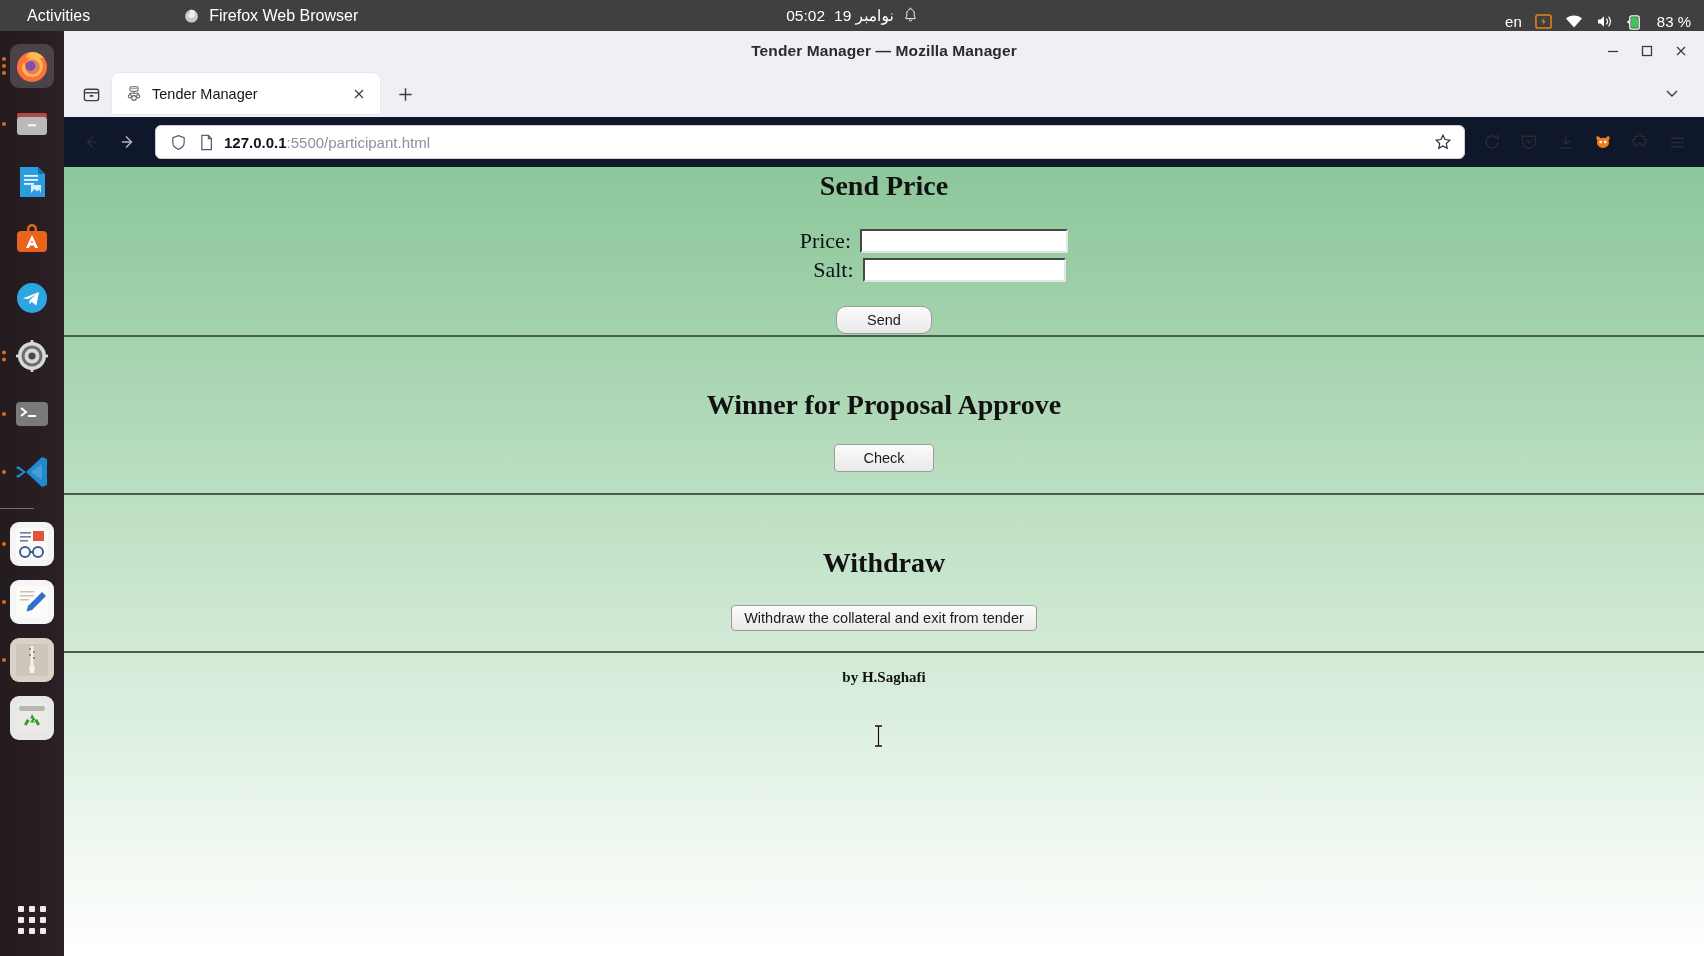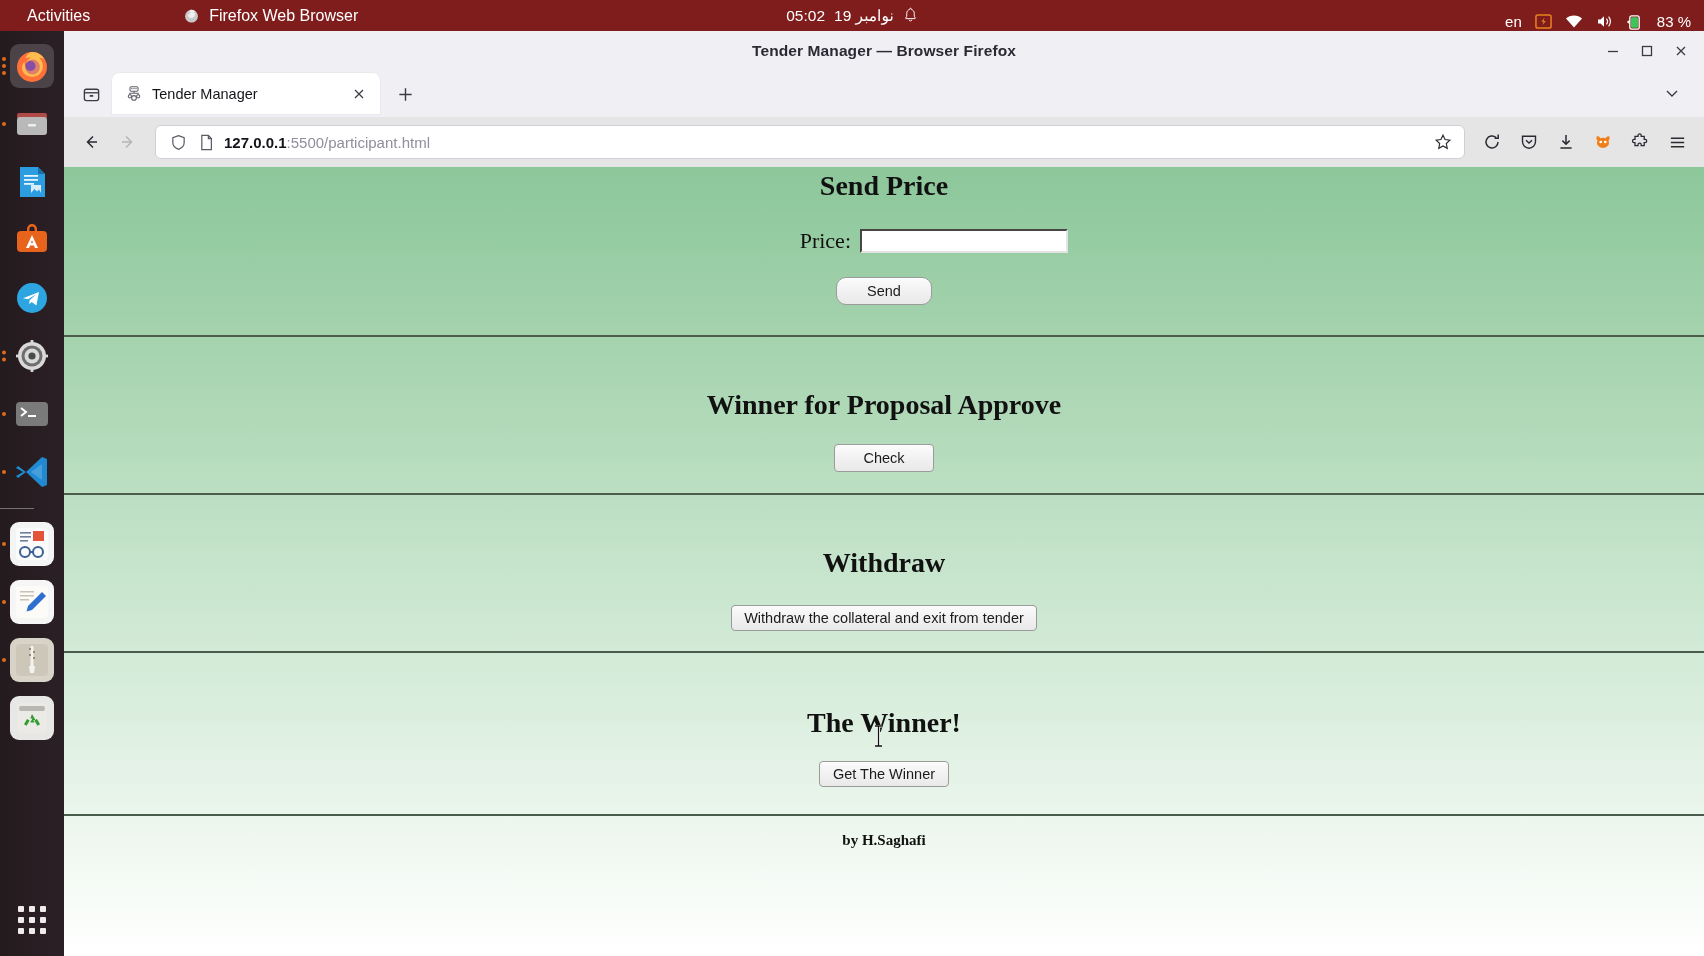--- a/index.html
+++ b/index.html
@@ -7,21 +7,21 @@
     width: 1704px; height: 956px;
     overflow: hidden;
     font-family: "Liberation Sans", sans-serif;
     background: #1d1719;
   }
 
   
   .topbar {
     position: absolute; top: 0; left: 0;
     width: 1704px; height: 31px;
-    background: #7f1d1d;
+    background: #404040;
     display: flex; align-items: center;
     color: #ffffff;
     font-size: 16px;
     z-index: 40;
   }
   .topbar-left { display: flex; align-items: center; }
   .activities {
     padding: 0 13px; margin-left: 14px;
     font-size: 16px; color: #fff;
     line-height: 31px;
@@ -143,21 +143,21 @@
     display: flex; align-items: center; justify-content: center;
     color: #3b3a42;
   }
   .tabstrip-right {
     margin-left: auto; margin-bottom: 6px; padding-right: 14px;
     display: flex; align-items: center;
   }
 
   
   .navbar {
-    height: 50px; background: #e5e5e5;
+    height: 50px; background: #0f172a;
     display: flex; align-items: center; gap: 1px; padding: 0 9px;
   }
   .navbtn {
     width: 36px; height: 36px; border-radius: 6px;
     display: flex; align-items: center; justify-content: center;
     color: #2b2a33;
   }
   .navbtn.disabled { color: #b6b4bb; }
   .urlbar {
     flex: 1; height: 34px; margin: 0 8px;
@@ -494,21 +494,21 @@
       <span></span>
         <span></span>
         <span></span>
     </div>
   </div>
 </div>
 
 <div class="window">
 
   <div class="titlebar">
-    <div class="win-title">Tender Manager — Browser Firefox</div>
+    <div class="win-title">Tender Manager — Mozilla Manager</div>
     <div class="win-ctrls">
       <div class="wc">
         <svg width="14" height="14" viewBox="0 0 14 14">
             <path d="M2 7.5h10" stroke="#3b3a42" stroke-width="1.3"></path>
           </svg>
       </div>
       <div class="wc">
         <svg width="14" height="14" viewBox="0 0 14 14">
             <rect x="2.5" y="2.5" width="9" height="9" fill="none" stroke="#3b3a42" stroke-width="1.3"></rect>
           </svg>
@@ -636,38 +636,38 @@
 
   <div class="viewport">
 
     <div class="sec" style="height:170px;padding-top:9px;">
       <h2 class="sec-title h-send">Send Price</h2>
       <div class="form-rows">
         <div class="frow">
           <label class="flabel">Price:</label>
           <input class="finput" type="text" value="" style="">
         </div>
+        <div class="frow">
+          <label class="flabel">Salt:</label>
+          <input class="finput salt" type="text" value="" style="">
+        </div>
       </div>
       <button class="btn btn-send" style="margin-top:20px;border-radius:10px;">Send</button>
     </div>
 
     <div class="sec" style="height:158px;padding-top:52px;">
       <h2 class="sec-title h-big">Winner for Proposal Approve</h2>
       <button class="btn btn-check" style="margin-top:23px;">Check</button>
     </div>
 
     <div class="sec" style="height:158px;padding-top:52px;">
       <h2 class="sec-title h-big">Withdraw</h2>
       <button class="btn btn-wide" style="margin-top:26px;">Withdraw the collateral and exit from tender</button>
     </div>
 
-    <div class="sec" style="height:163px;padding-top:54px;">
-      <h2 class="sec-title h-big">The Winner!</h2>
-      <button class="btn btn-winner" style="margin-top:22px;">Get The Winner</button>
-    </div>
 
     <div style="padding-top:16px;">
       <div class="footer-credit">by H.Saghafi</div>
     </div>
 
     <svg class="ibeam" viewBox="0 0 11 22">
       <path d="M2 1h7M2 21h7M5.5 1v20" stroke="#ffffff" stroke-width="3.2" fill="none"></path>
       <path d="M2 1h7M2 21h7M5.5 1v20" stroke="#111111" stroke-width="1.3" fill="none"></path>
     </svg>
 

